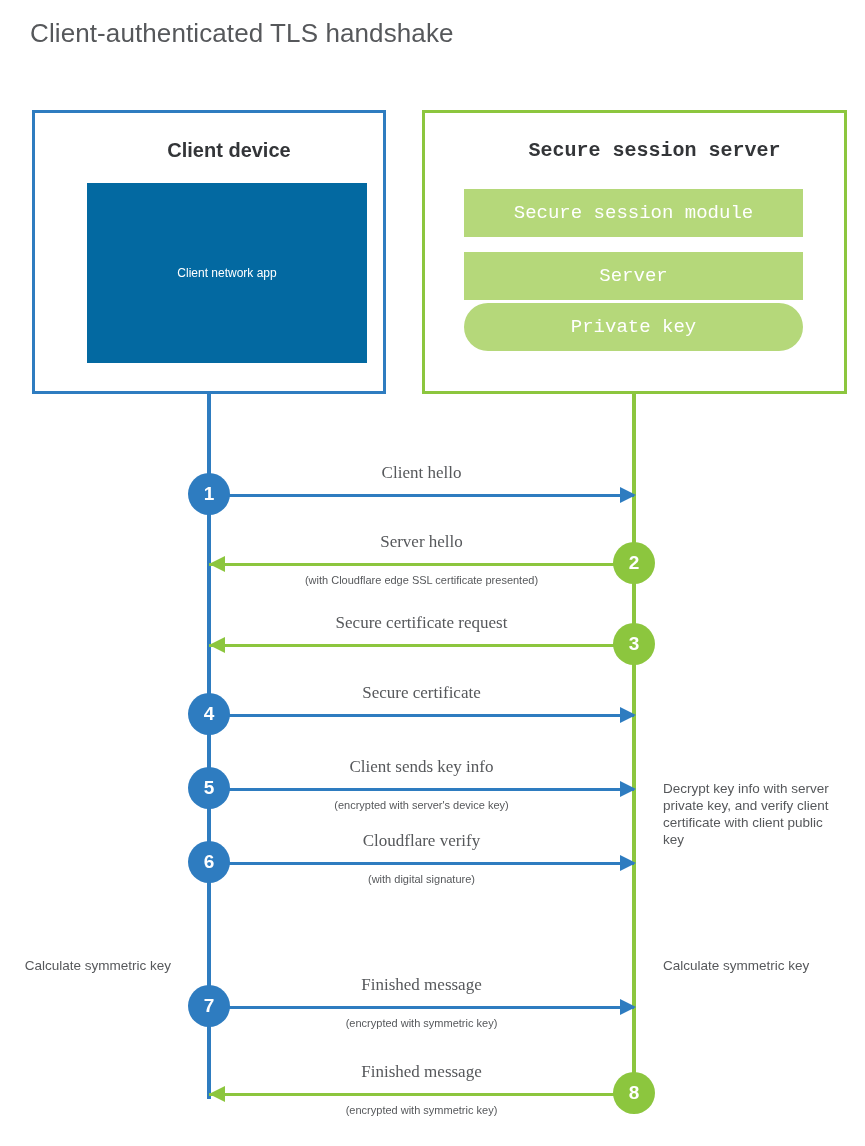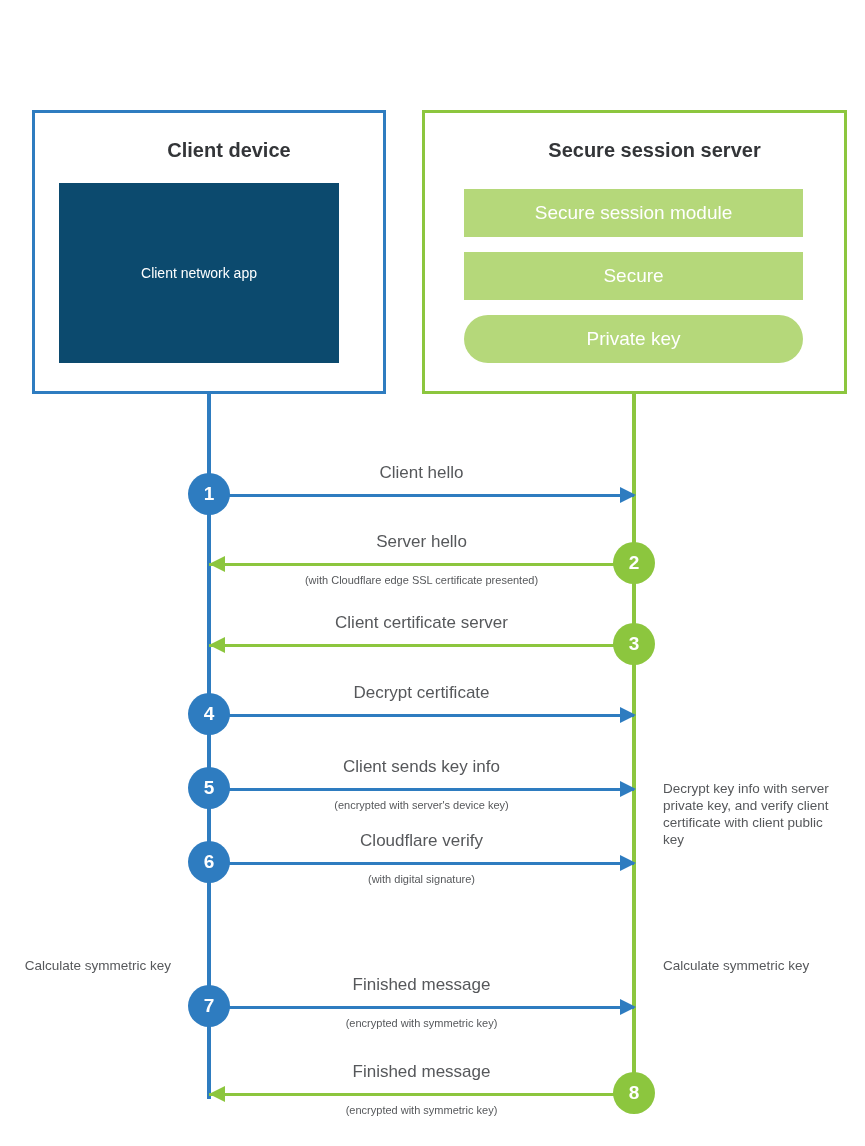--- a/index.html
+++ b/index.html
@@ -47,42 +47,43 @@
     width: 354px;
     height: 284px;
     border: 3px solid #2e7cc0;
   }
   .party-box.server {
     left: 422px;
     top: 110px;
     width: 425px;
     height: 284px;
     border: 3px solid #8cc63e;
+    font-family: Liberation Mono, monospace;
   }
   .party-title {
     position: absolute;
     left: 0;
     right: 0;
     top: 26px;
     text-align: center;
     font-size: 20px;
     font-weight: bold;
     color: #333538;
     padding-left: 40px;
   }
 
   .client-app {
     position: absolute;
-    left: 24px;
+    left: 52px;
     top: 70px;
     width: 280px;
     height: 180px;
-    background: #0c4a6e;
+    background: #0369a1;
     color: #ffffff;
-    font-size: 14px;
+    font-size: 12px;
     line-height: 27px;
     text-align: center;
     display: flex;
     align-items: center;
     justify-content: center;
   }
 
   .server-bar {
     position: absolute;
     left: 39px;
@@ -91,21 +92,21 @@
     background: #b5d87a;
     color: #ffffff;
     font-size: 19px;
     text-align: left;
     display: flex;
     align-items: center;
     justify-content: center;
   }
   .server-bar.b0 { top: 76px; }
   .server-bar.b1 { top: 139px; }
-  .server-bar.b2 { top: 202px; border-radius: 24px; }
+  .server-bar.b2 { top: 190px; border-radius: 24px; }
 
   
   .lifeline {
     position: absolute;
     width: 4px;
   }
   .lifeline.client {
     left: 207px;
     top: 393px;
     height: 706px;
@@ -152,20 +153,21 @@
 
   .msg-label {
     position: absolute;
     left: 209px;
     width: 425px;
     text-align: center;
     font-size: 17px;
     color: #56585b;
     top: -31px;
     white-space: nowrap;
+    font-family: Liberation Serif, serif;
   }
   .msg-sub {
     position: absolute;
     left: 209px;
     width: 425px;
     text-align: center;
     font-size: 11px;
     color: #56585b;
     top: 11px;
     white-space: nowrap;
@@ -208,30 +210,31 @@
   .side-note.right {
     left: 663px;
     text-align: left;
   }
 </style>
 </head>
 <body>
 
 <div id="diagram">
 
+  <div class="title">Client-authenticated TLS handshake</div>
 
   <div class="party-box client">
     <div class="party-title">Client device</div>
     <div class="client-app">Client network app</div>
   </div>
 
   <div class="party-box server">
     <div class="party-title">Secure session server</div>
     <div class="server-bar b0">Secure session module</div>
-    <div class="server-bar b1">Secure</div>
+    <div class="server-bar b1">Server</div>
     <div class="server-bar b2">Private key</div>
   </div>
 
   <div class="lifeline client"></div>
   <div class="lifeline server"></div>
 
   <div class="msg to-server" style="top: 494px;">
     <div class="msg-label">Client hello</div>
     <div class="arrow-line"></div>
     <div class="arrow-head"></div>
@@ -239,28 +242,28 @@
   </div>
 
   <div class="msg to-client" style="top: 563px;">
     <div class="msg-label">Server hello</div>
     <div class="arrow-line"></div>
     <div class="arrow-head"></div>
     <div class="msg-sub">(with Cloudflare edge SSL certificate presented)</div>
   </div>
 
   <div class="msg to-client" style="top: 644px;">
-    <div class="msg-label">Client certificate server</div>
+    <div class="msg-label">Secure certificate request</div>
     <div class="arrow-line"></div>
     <div class="arrow-head"></div>
     <div class="msg-sub"></div>
   </div>
 
   <div class="msg to-server" style="top: 714px;">
-    <div class="msg-label">Decrypt certificate</div>
+    <div class="msg-label">Secure certificate</div>
     <div class="arrow-line"></div>
     <div class="arrow-head"></div>
     <div class="msg-sub"></div>
   </div>
 
   <div class="msg to-server" style="top: 788px;">
     <div class="msg-label">Client sends key info</div>
     <div class="arrow-line"></div>
     <div class="arrow-head"></div>
     <div class="msg-sub">(encrypted with server's device key)</div>

